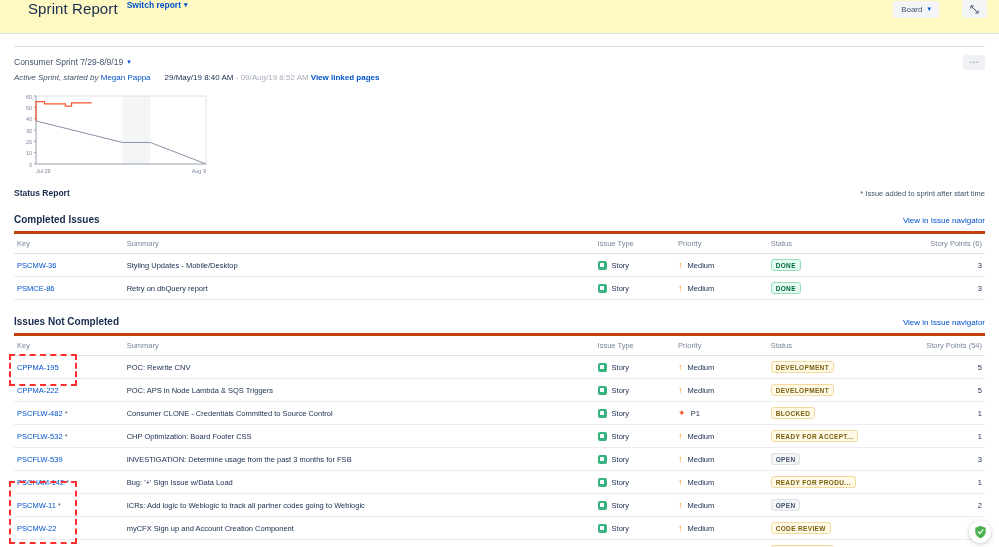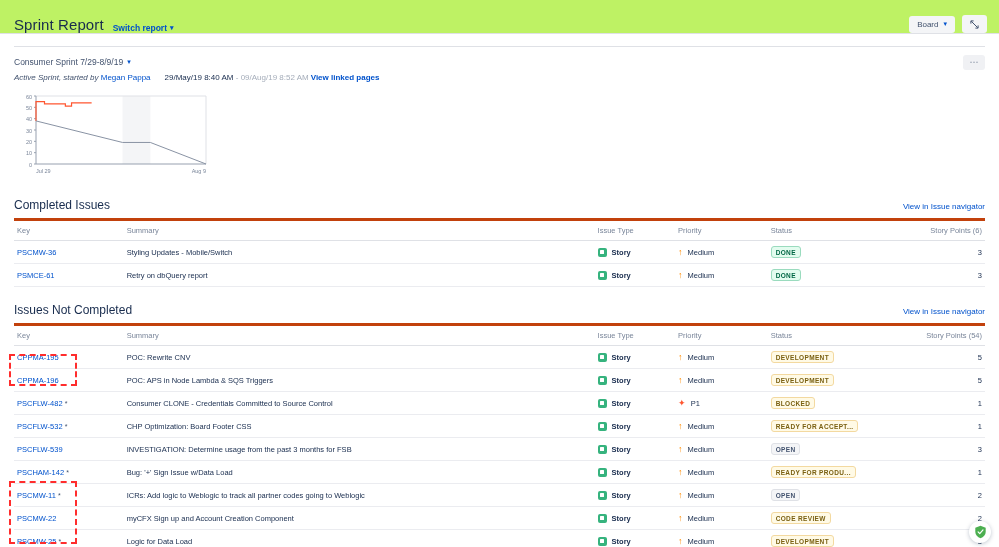--- a/index.html
+++ b/index.html
@@ -8,35 +8,35 @@
     background: #fff;
     font-family: "Liberation Sans", sans-serif;
     color: #172B4D;
     overflow: hidden;
   }
   body { position: relative; }
 
   
   .topbar {
     height: 33px;
-    display: flex; align-items: flex-end;
-    padding: 0 12px 0 14px;
-    background: #bef264;
+    display: flex; align-items: flex-start;
+    padding: 0 12px 0 28px;
+    background: #fef9c3;
   }
   .page-title {
     font-size: 15px; font-weight: 400; color: #172B4D;
     letter-spacing: .1px;
   }
   .switch-report {
     margin-left: 9px; font-size: 8.5px; color: #0052CC;
     cursor: pointer; display: flex; align-items: center; gap: 3px;
     font-weight: 700;
   }
   .caret { font-size: 7px; color: #0052CC; }
-  .topbar-right { margin-left: auto; display: flex; align-items: center; gap: 7px; }
+  .topbar-right { margin-left: auto; display: flex; align-items: center; gap: 23px; }
   .btn-board {
     background: #F4F5F7; border: none; border-radius: 3px;
     padding: 4px 8px; font-size: 8px; color: #42526E;
     display: flex; align-items: center; gap: 5px; cursor: pointer;
     font-family: "Liberation Sans", sans-serif;
   }
   .btn-expand {
     background: #F4F5F7; border: none; border-radius: 3px;
     width: 25px; height: 18px; cursor: pointer;
     display: flex; align-items: center; justify-content: center;
@@ -80,21 +80,21 @@
   }
   .status-report-title { font-size: 8.5px; font-weight: 700; color: #172B4D; }
   .footnote { font-size: 7.5px; color: #42526E; }
 
   
   .section { margin-top: 16px; }
   .section-head {
     display: flex; align-items: baseline; justify-content: space-between;
     padding-bottom: 6px;
   }
-  .section-title { font-size: 12px; font-weight: 400; color: #172B4D; }
+  .section-title { font-size: 10px; font-weight: 700; color: #172B4D; }
   .nav-link { font-size: 8px; color: #0052CC; cursor: pointer; }
 
   table { width: 100%; border-collapse: collapse; table-layout: fixed; }
   thead th {
     font-size: 7.5px; font-weight: 400; color: #7A869A;
     text-align: left; padding: 5px 0 5px 0;
     border-top: 3px solid #c2410c; border-bottom: 1px solid #DFE1E6;
   }
   tbody td {
     font-size: 7.5px; color: #172B4D; padding: 5px 0;
@@ -104,21 +104,21 @@
   .col-sum    { width: 468px; }
   .col-type   { width: 80px; }
   .col-prio   { width: 92px; }
   .col-status { width: 118px; }
   .col-pts    { width: 95px; text-align: right; padding-right: 3px; }
   thead th.col-pts { text-align: right; }
 
   .issue-key { color: #0052CC; cursor: pointer; }
   .star { color: #42526E; font-size: 7px; }
 
-  .type-cell { display: flex; align-items: center; gap: 5px; font-weight: bold; }
+  .type-cell { display: flex; align-items: center; gap: 5px; }
   .type-icon {
     width: 9px; height: 9px; border-radius: 2px; background: #36B37E;
     display: inline-flex; align-items: center; justify-content: center;
     flex: none;
   }
   .type-icon i { width: 4px; height: 4px; background: #fff; border-radius: .5px; display: block; }
 
   .prio-cell { display: flex; align-items: center; gap: 5px; }
   .prio-icon { font-size: 9px; line-height: 1; flex: none; }
   .prio-medium { color: #FF8B00; }
@@ -223,20 +223,24 @@
         <text x="18" y="17.83333333333333" text-anchor="end" font-size="5.5" fill="#7A869A" font-family="Liberation Sans, sans-serif">50</text>
         <line x1="20" y1="4" x2="22" y2="4" stroke="#97A0AF" stroke-width="1"></line>
         <text x="18" y="6.5" text-anchor="end" font-size="5.5" fill="#7A869A" font-family="Liberation Sans, sans-serif">60</text>
         <text x="22" y="81" text-anchor="start" font-size="5.5" fill="#7A869A" font-family="Liberation Sans, sans-serif">Jul 29</text>
         <text x="192" y="81" text-anchor="end" font-size="5.5" fill="#7A869A" font-family="Liberation Sans, sans-serif">Aug 9</text>
         <polyline points="22,28.933333333333337 22,9.666666666666671 30.5,9.666666666666671 30.5,11.933333333333337 51.36363636363636,11.933333333333337 51.36363636363636,14.200000000000003 57.54545454545454,14.200000000000003 57.54545454545454,10.799999999999997 77.63636363636363,10.799999999999997" fill="none" stroke="#FF5630" stroke-width="1.2"></polyline>
         <polyline points="22,28.933333333333337 108.54545454545453,50.46666666666667 136.36363636363637,50.46666666666667 192,72" fill="none" stroke="#8993A4" stroke-width="1"></polyline>
       </svg>
   </div>
 
+  <div class="status-report-row">
+    <span class="status-report-title">Status Report</span>
+    <span class="footnote">* Issue added to sprint after start time</span>
+  </div>
 
   <div class="section">
     <div class="section-head">
       <span class="section-title">Completed Issues</span>
       <span class="nav-link">View in Issue navigator</span>
     </div>
     <table>
       <thead>
           <tr>
         <th class="col-key">Key</th>
@@ -245,21 +249,21 @@
         <th class="col-prio">Priority</th>
         <th class="col-status">Status</th>
         <th class="col-pts">Story Points (6)</th>
       </tr>
         </thead>
       <tbody id="completed-body">
     <tr>
       <td class="col-key">
         <span class="issue-key">PSCMW-36</span>
       </td>
-      <td class="col-sum">Styling Updates - Mobile/Switch</td>
+      <td class="col-sum">Styling Updates - Mobile/Desktop</td>
       <td class="col-type">
         <span class="type-cell">
           <span class="type-icon">
                   <i></i>
                 </span>
           <span>Story</span>
         </span>
       </td>
       <td class="col-prio">
         <span class="prio-cell">
@@ -267,21 +271,21 @@
                 <span>Medium</span>
               </span>
       </td>
       <td class="col-status">
         <span class="badge badge-green">DONE</span>
       </td>
       <td class="col-pts">3</td>
     </tr>
     <tr>
       <td class="col-key">
-        <span class="issue-key">PSMCE-61</span>
+        <span class="issue-key">PSMCE-86</span>
       </td>
       <td class="col-sum">Retry on dbQuery report</td>
       <td class="col-type">
         <span class="type-cell">
           <span class="type-icon">
                   <i></i>
                 </span>
           <span>Story</span>
         </span>
       </td>
@@ -336,21 +340,21 @@
                 <span>Medium</span>
               </span>
       </td>
       <td class="col-status">
         <span class="badge badge-yellow">DEVELOPMENT</span>
       </td>
       <td class="col-pts">5</td>
     </tr>
     <tr>
       <td class="col-key">
-        <span class="issue-key">CPPMA-196</span>
+        <span class="issue-key">CPPMA-222</span>
       </td>
       <td class="col-sum">POC: APS in Node Lambda &amp; SQS Triggers</td>
       <td class="col-type">
         <span class="type-cell">
           <span class="type-icon">
                   <i></i>
                 </span>
           <span>Story</span>
         </span>
       </td>

